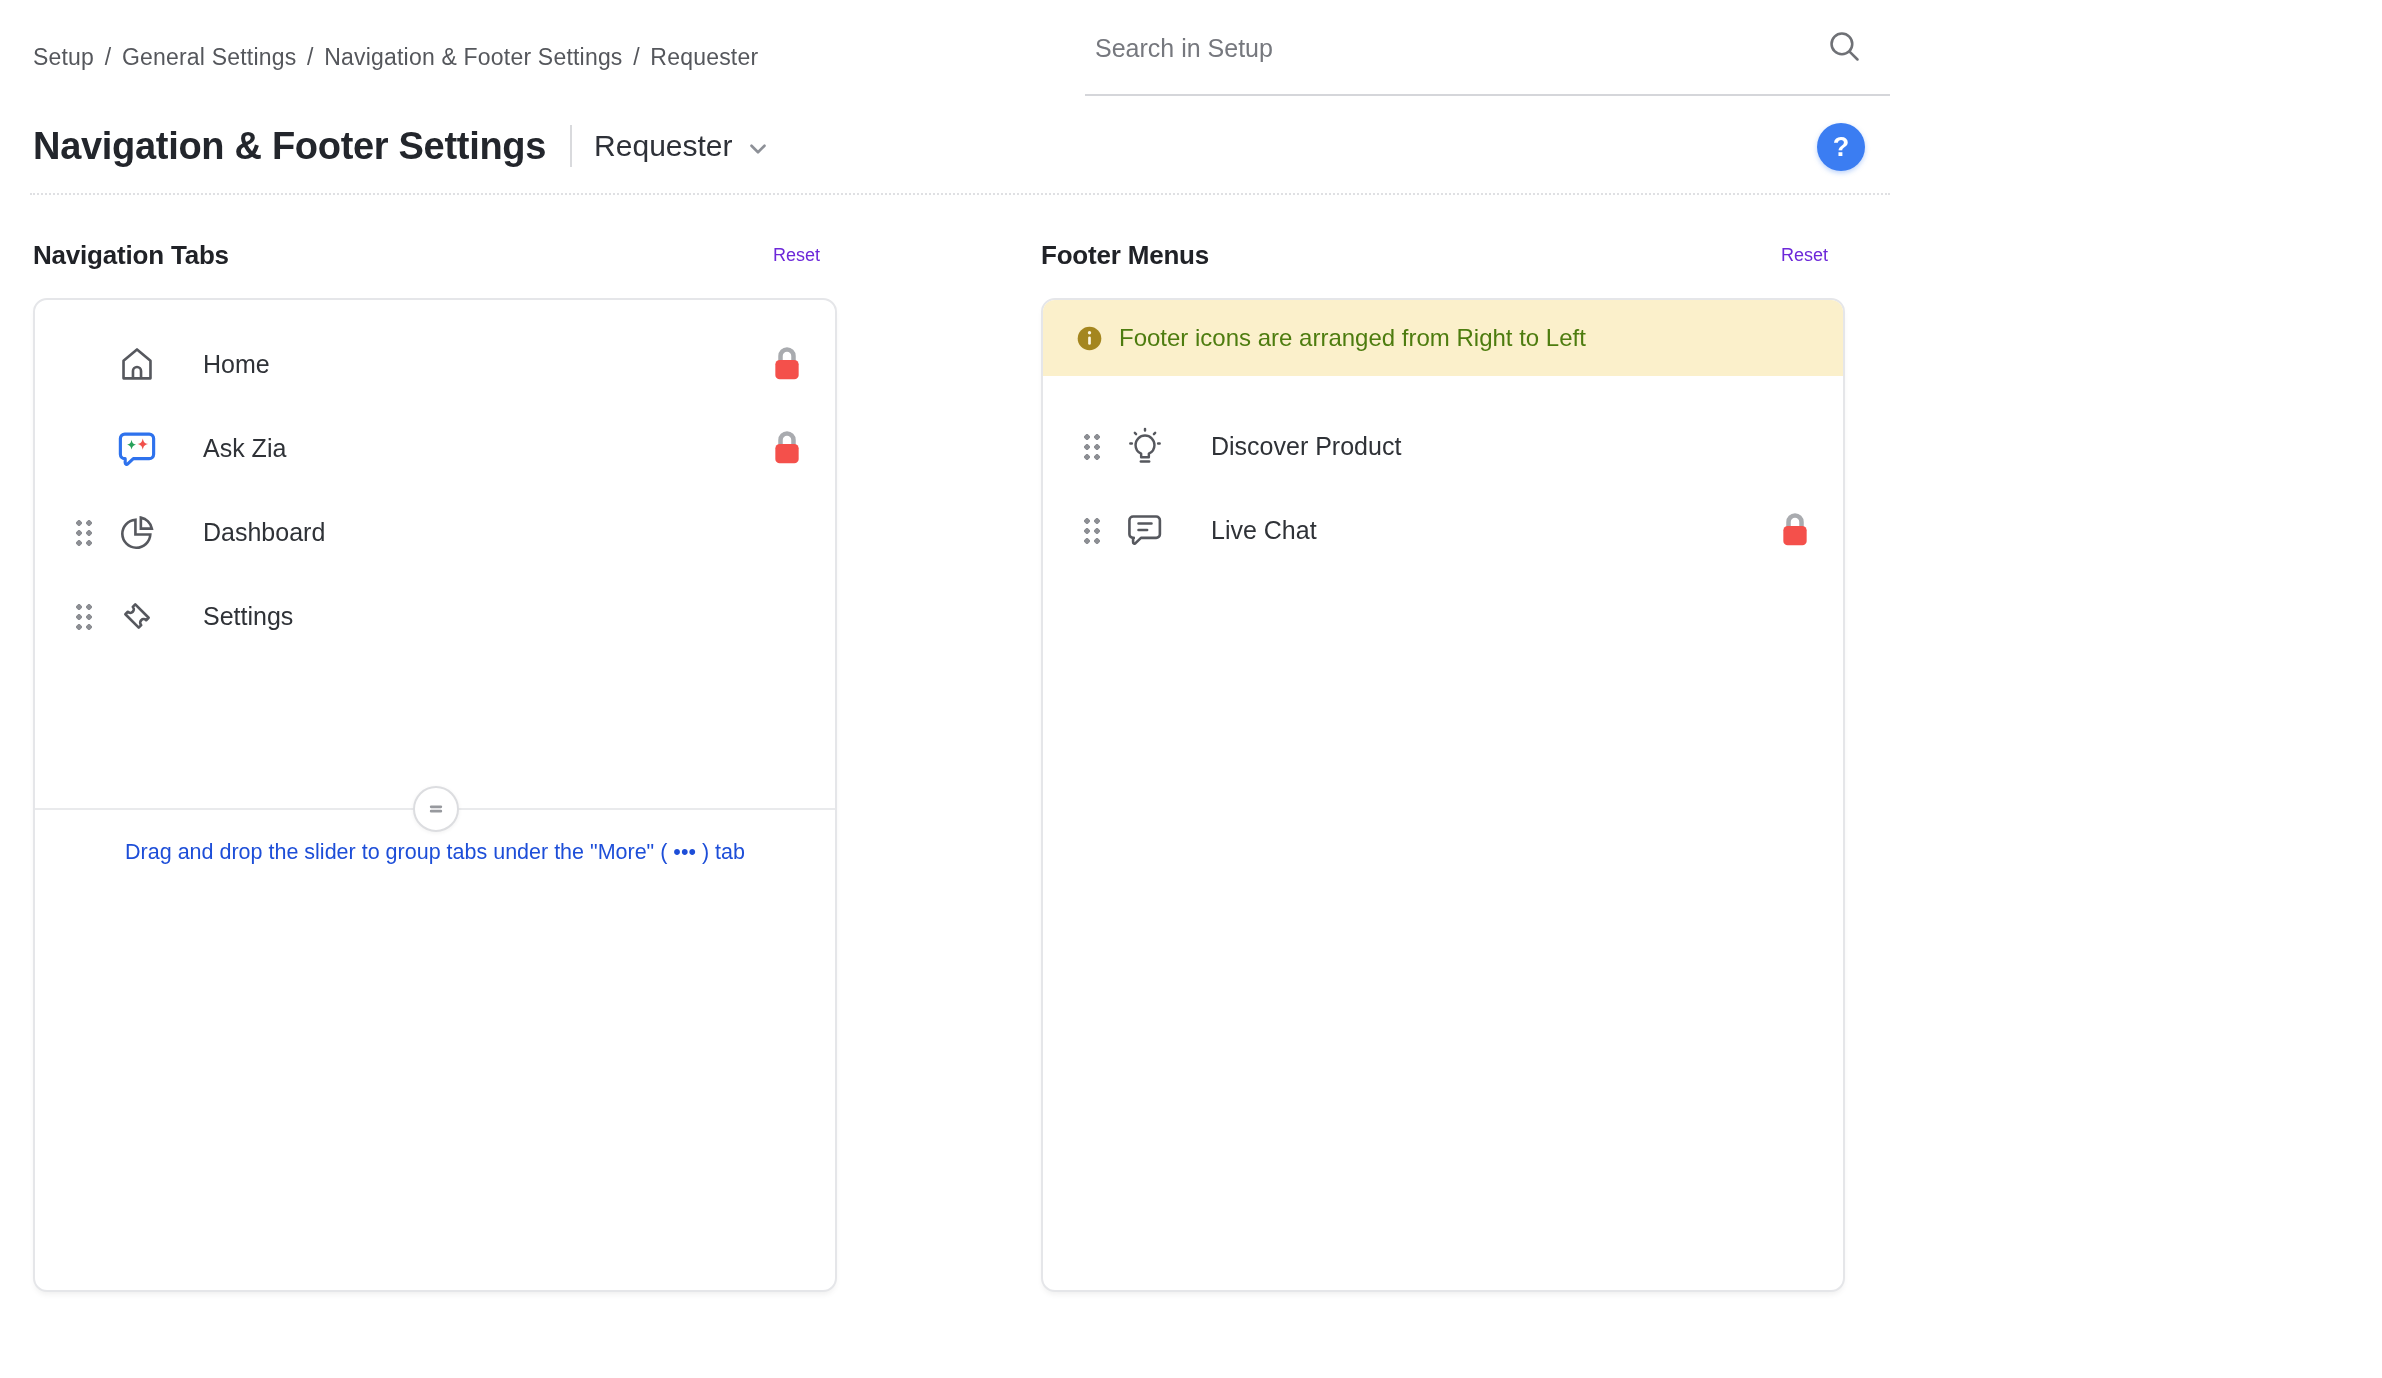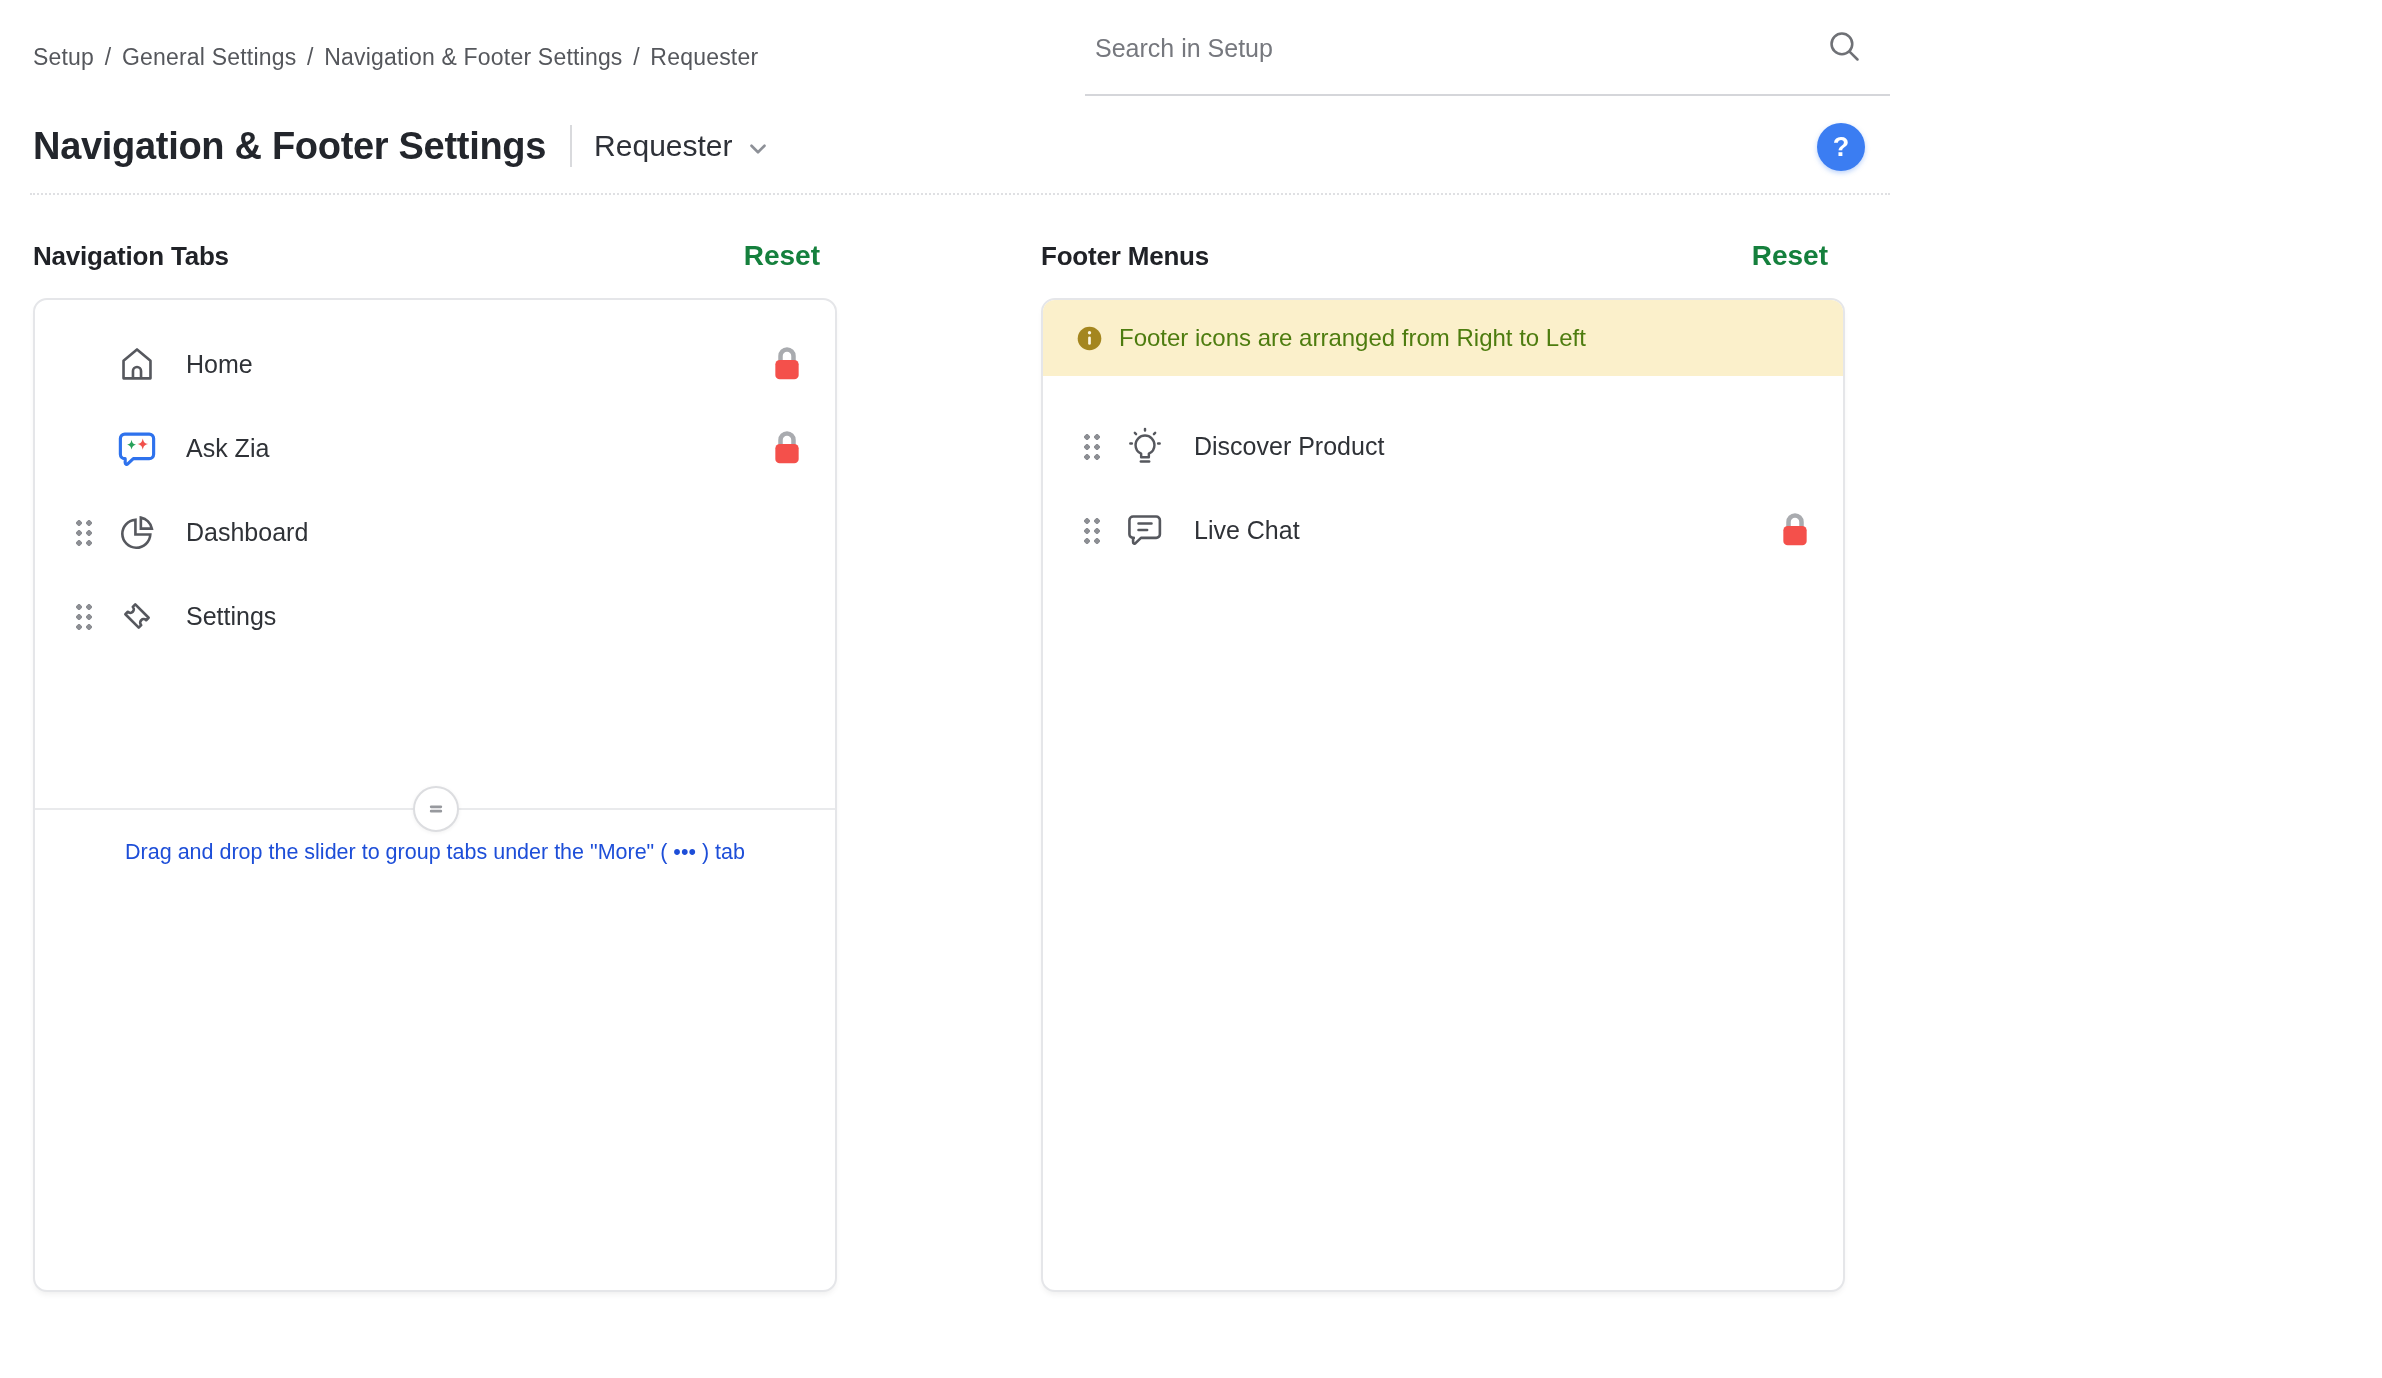--- a/index.html
+++ b/index.html
@@ -34,39 +34,39 @@
     background:#3b7df2; color:#fff; font-size:27px; font-weight:700; display:flex; align-items:center;
     justify-content:center; cursor:pointer; box-shadow:0 2px 5px rgba(59,125,242,.35); }
 
   .dotted-divider { position:absolute; left:30px; right:0; top:193px; border-top:2px dotted #dfe0e3; }
 
   
   .section-header { position:absolute; top:240px; width:804px; display:flex; align-items:center; justify-content:space-between; }
   .section-header.nav { left:33px; }
   .section-header.footer { left:1041px; }
   .section-title { font-size:26px; font-weight:700; color:#202227; letter-spacing:-.2px; }
-  .reset-link { font-size:28px; font-weight:700; color:#15803d; cursor:pointer; margin-right:17px; }
+  .reset-link { font-size:18px; font-weight:400; color:#6d28d9; cursor:pointer; margin-right:17px; }
 
   
   .card { position:absolute; top:298px; width:804px; height:994px; background:#fff;
     border:2px solid #e5e6e9; border-radius:14px; box-shadow:0 4px 6px -2px rgba(0,0,0,.07); }
   .card.nav { left:33px; }
   .card.footer { left:1041px; }
 
   
   .rows { padding-top:22px; }
   .rows.footer-rows { padding-top:28px; }
   .row { display:flex; align-items:center; height:84px; }
   .handle-slot { width:40px; margin-left:28px; display:flex; justify-content:center; align-items:center; cursor:grab; }
   .drag-handle { width:18px; height:28px;
     background-image:radial-gradient(circle, #8d8f94 2.6px, transparent 3px);
     background-size:10px 10px; background-position:0 0; }
   .icon-slot { width:44px; height:44px; margin-left:12px; display:flex; align-items:center; justify-content:center; }
   .icon-slot svg { width:42px; height:42px; }
-  .row-label { font-size:25px; color:#2f3237; margin-left:27px; }
+  .row-label { font-size:25px; color:#2f3237; margin-left:44px; }
   .lock-slot { margin-left:auto; margin-right:28px; width:40px; height:46px; }
   .lock-slot svg { width:40px; height:46px; }
 
   
   .slider-line { position:absolute; left:0; right:0; top:508px; height:2px; background:#e9eaec; }
   .slider-handle { position:absolute; left:378px; top:486px; width:46px; height:46px; border-radius:50%;
     background:#fff; border:2px solid #dcdde0; box-shadow:0 1px 4px rgba(0,0,0,.06);
     display:flex; align-items:center; justify-content:center; cursor:grab; z-index:2; }
   .slider-handle svg { width:26px; height:26px; }
   .slider-hint { position:absolute; left:0; right:0; top:540px; text-align:center; font-size:21.5px; color:#1d4ed8; }

